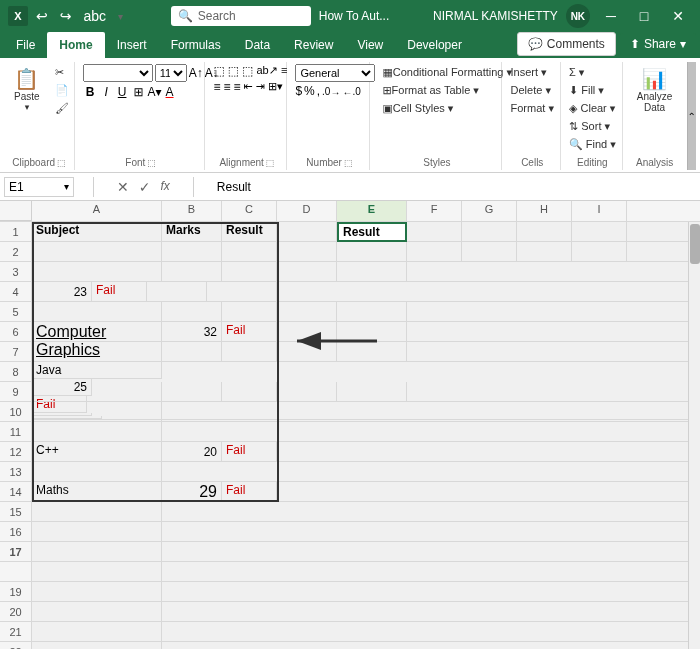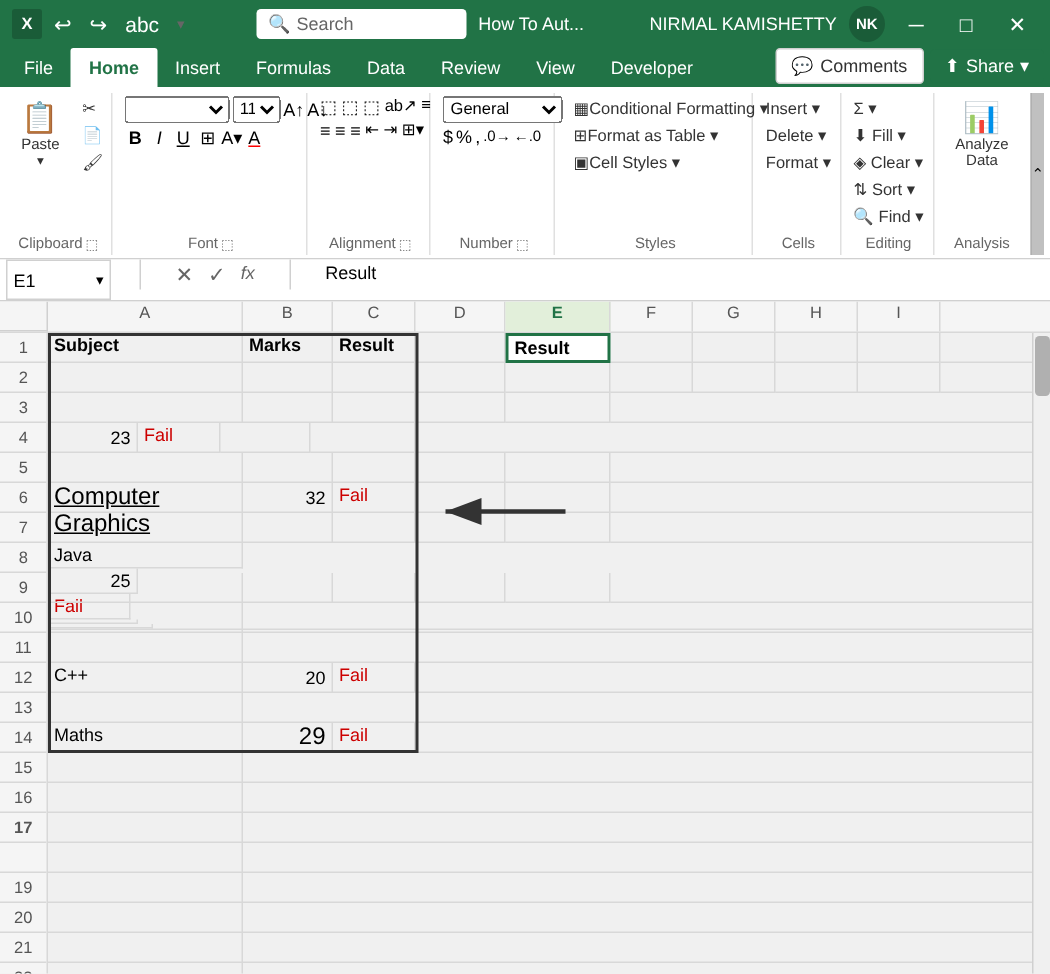--- a/index.html
+++ b/index.html
@@ -116,20 +116,21 @@
       background: #217346;
       border-radius: 3px;
       font-size: 12px;
       cursor: pointer;
       color: white;
     }
 
     
     .formula-bar {
       display: flex;
+      align-items: center;
       background: white;
       border-bottom: 1px solid #d0d0d0;
       height: 28px;
       padding: 0 4px;
       gap: 19px;
     }
     .cell-ref {
       width: 70px;
       border: 1px solid #d0d0d0;
       padding: 2px 4px;

